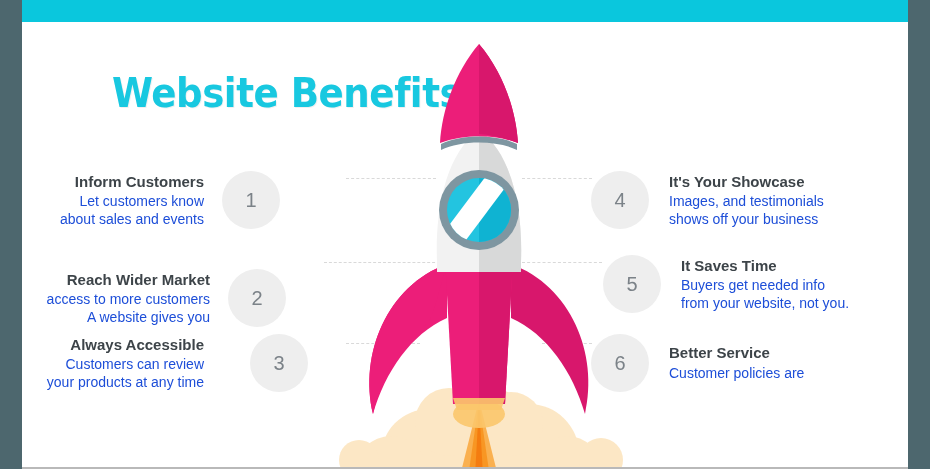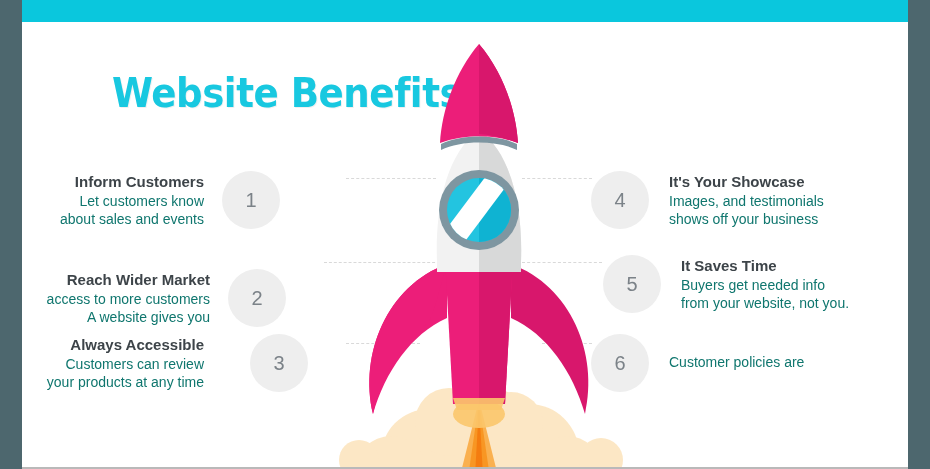--- a/index.html
+++ b/index.html
@@ -93,21 +93,21 @@
 
   .benefit-title {
     font-size: 15px;
     font-weight: 700;
     color: #3d4449;
     margin-bottom: 2px;
     white-space: nowrap;
   }
   .benefit-desc {
     font-size: 14px;
-    color: #0f766e;
+    color: #1d4ed8;
     white-space: nowrap;
   }
 
   
   .connector {
     position: absolute;
     height: 1px;
     border-top: 1px dashed #d9d9d9;
     z-index: 1;
   }
@@ -239,18 +239,19 @@
       <div class="benefit-text">
         <div class="benefit-title">It Saves Time</div>
         <div class="benefit-desc">Buyers get needed info</div>
         <div class="benefit-desc">from your website, not you.</div>
       </div>
     </div>
 
     <div class="benefit right" style="left:569px; top:312px;">
       <div class="num-circle">6</div>
       <div class="benefit-text">
+        <div class="benefit-title">Better Service</div>
         <div class="benefit-desc">Customer policies are</div>
       </div>
     </div>
 
   </div>
 </div>
 
 </body></html>

